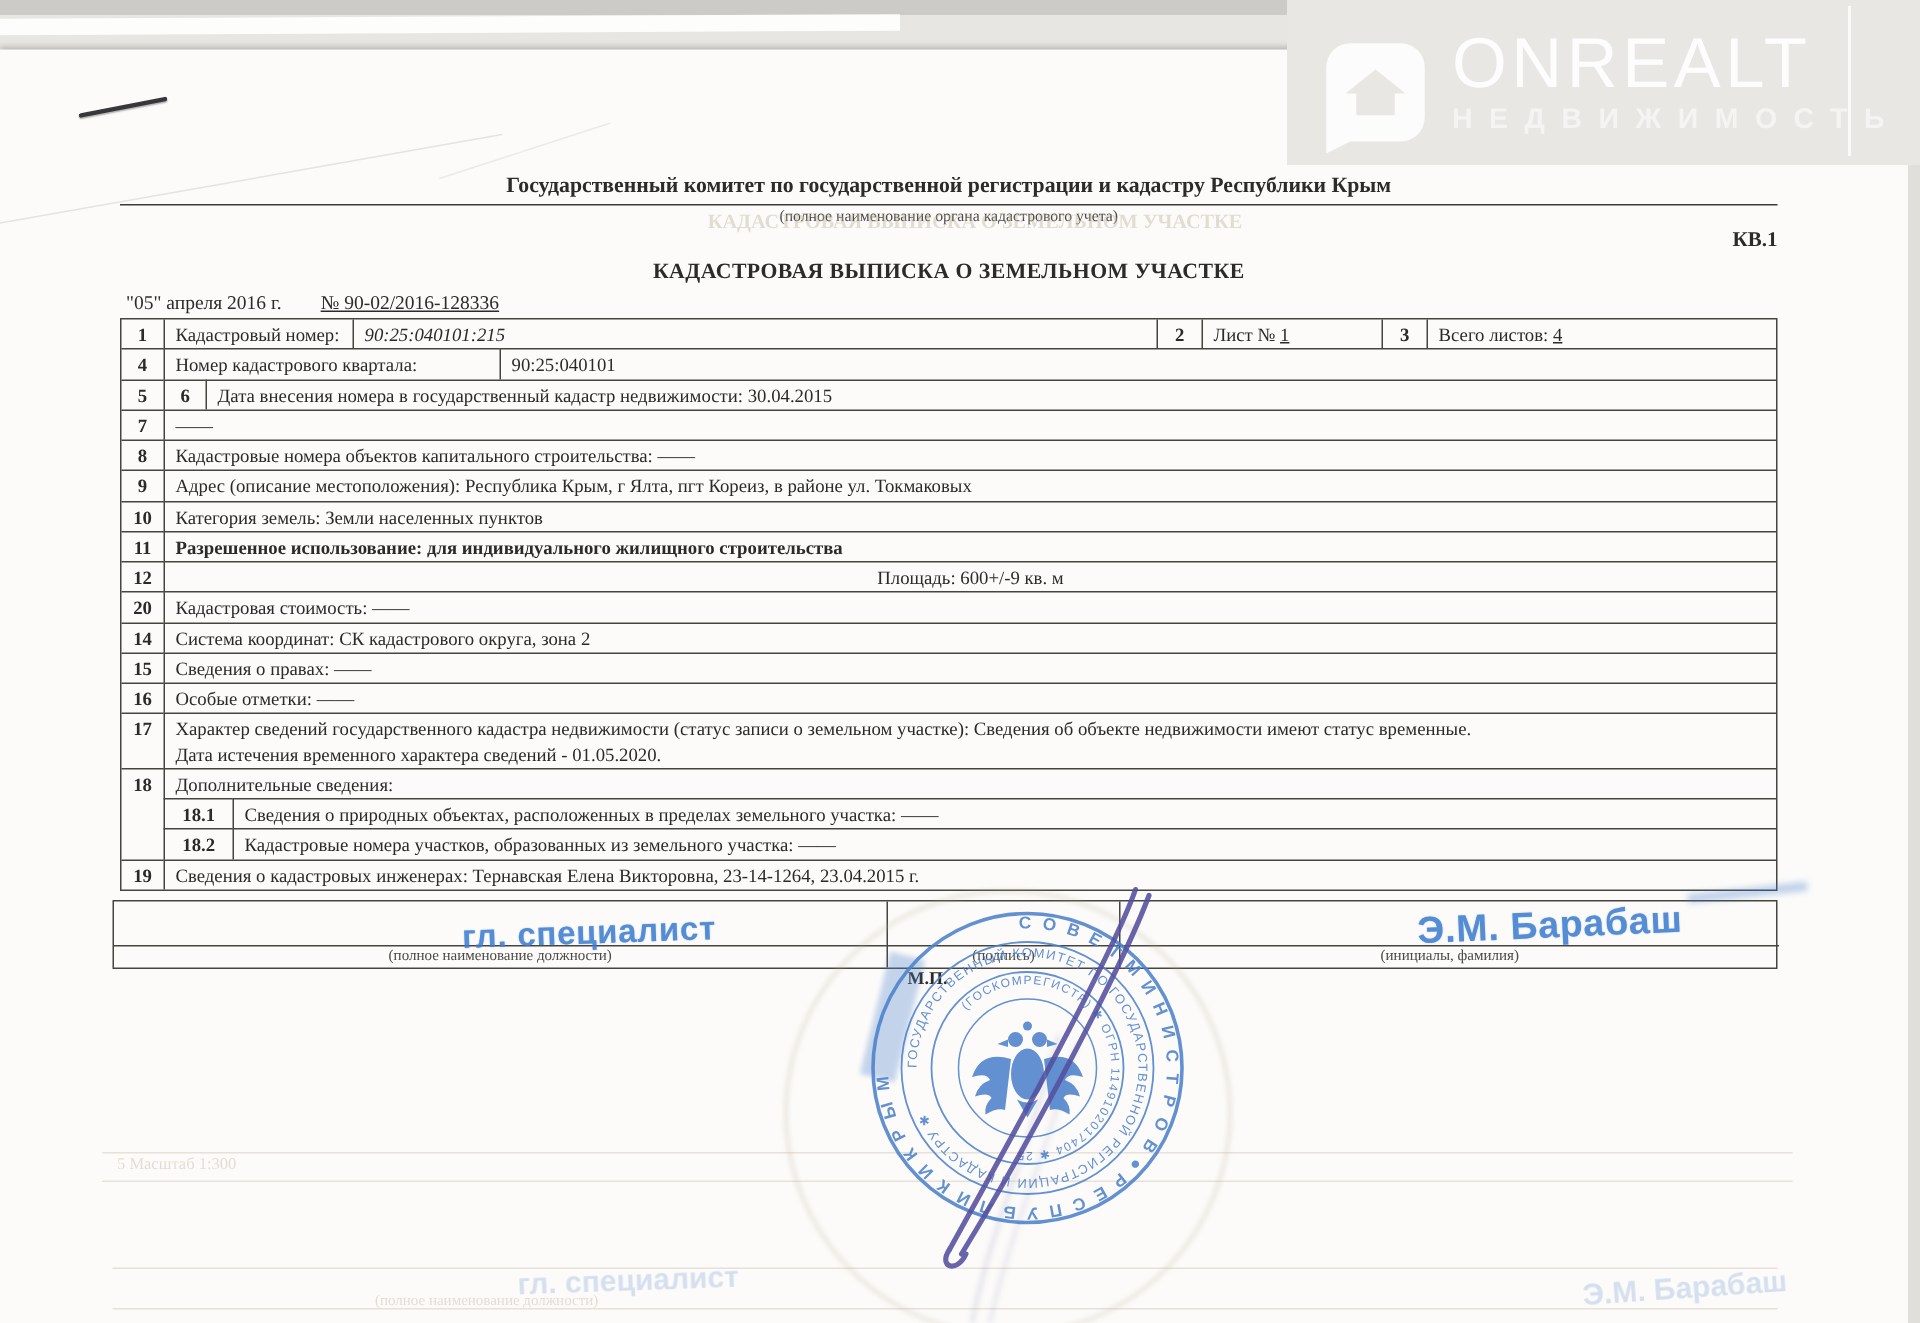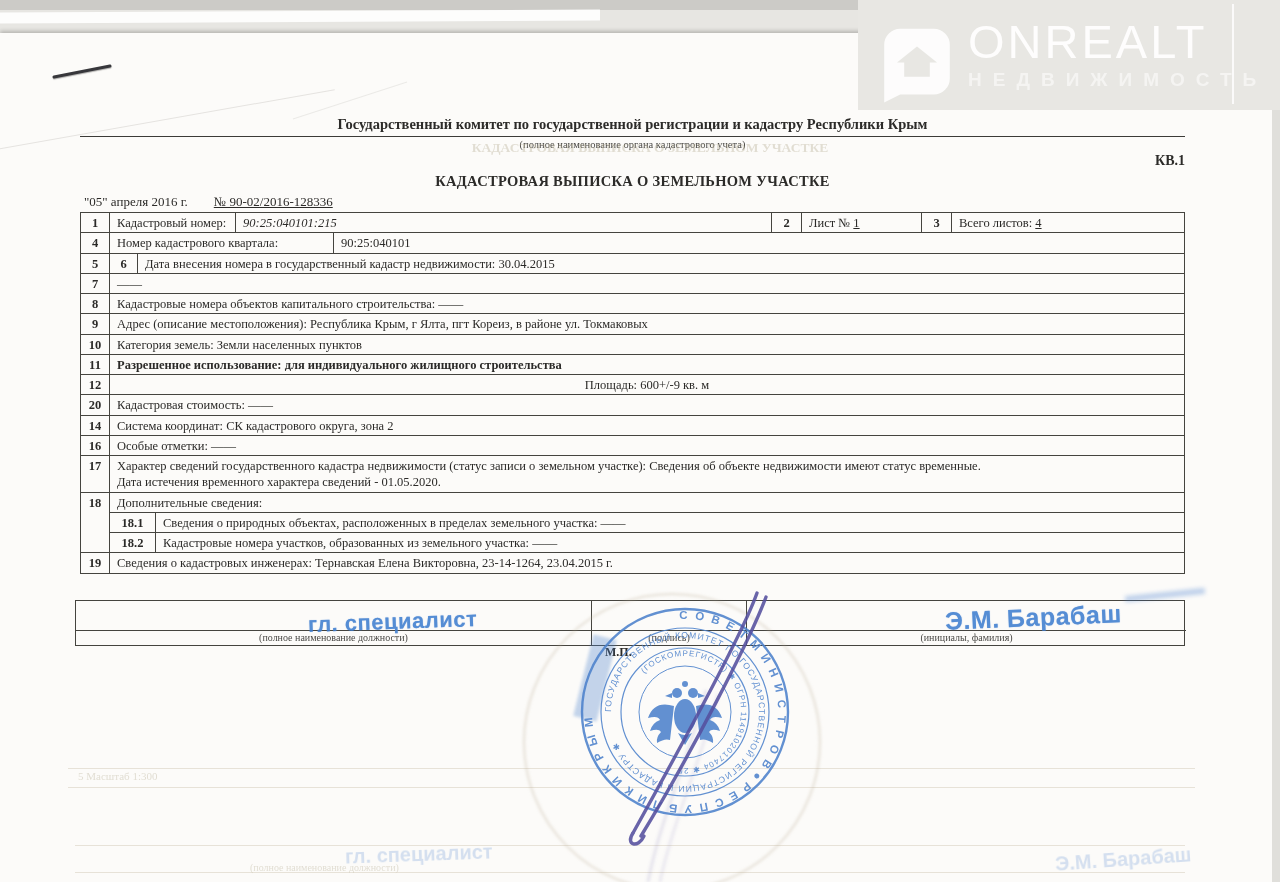--- a/index.html
+++ b/index.html
@@ -161,20 +161,24 @@
     </div>
     <div class="t-row">
       <div class="t-cell num" style="width: 28px;">20</div>
       <div class="t-cell" style="flex: 1 1 0%;">Кадастровая стоимость:  ——</div>
     </div>
     <div class="t-row">
       <div class="t-cell num" style="width: 28px;">14</div>
       <div class="t-cell" style="flex: 1 1 0%;">Система координат: СК кадастрового округа, зона 2</div>
     </div>
     <div class="t-row">
+      <div class="t-cell num" style="width: 28px;">15</div>
+      <div class="t-cell" style="flex: 1 1 0%;">Сведения о правах:  ——</div>
+    </div>
+    <div class="t-row">
       <div class="t-cell num" style="width: 28px;">16</div>
       <div class="t-cell" style="flex: 1 1 0%;">Особые отметки:  ——</div>
     </div>
     <div class="t-row">
       <div class="t-cell num" style="width: 28px;">17</div>
       <div class="t-cell" style="flex: 1 1 0%;">Характер сведений государственного кадастра недвижимости (статус записи о земельном участке): Сведения об объекте недвижимости имеют статус временные.
 Дата истечения временного характера сведений - 01.05.2020.</div>
     </div>
     <div class="t-row">
       <div class="t-cell num" style="width: 28px;">18</div>

